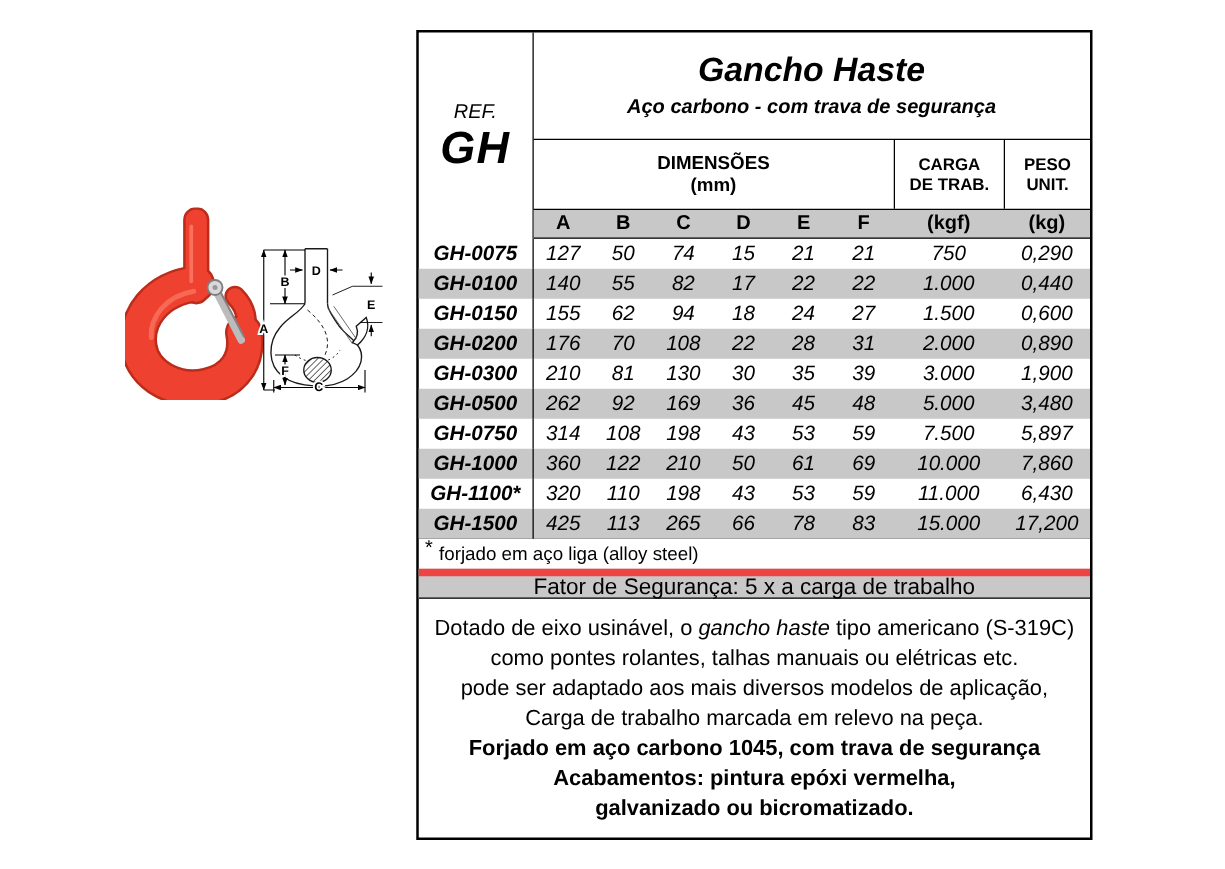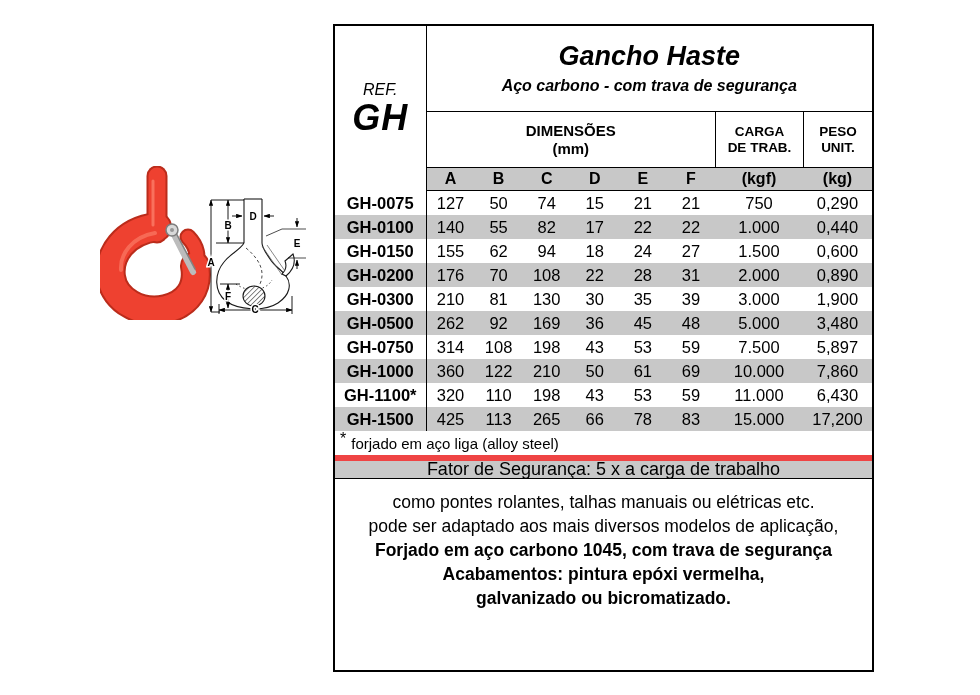--- a/index.html
+++ b/index.html
@@ -34,21 +34,21 @@
   .dims-cell { width:288.5px; flex:none; display:flex; flex-direction:column; align-items:center; justify-content:center;
                font-weight:bold; font-size:15px; line-height:18px; }
   .carga-cell { width:88px; flex:none; border-left:1.5px solid #000; }
   .peso-cell  { width:69px; flex:none; border-left:1.5px solid #000; }
   .carga-cell, .peso-cell { display:flex; flex-direction:column; align-items:center; justify-content:center;
                font-weight:bold; font-size:13.5px; line-height:16px; }
   .subheader { height:23px; flex:none; background:var(--stripe,#c8c8c8); border-bottom:1px solid #000;
                display:grid; grid-template-columns:repeat(6,48.08px) 88px 69px; align-items:center; }
   .subheader .cell { text-align:center; font-weight:bold; font-size:16px; }
 
-  .rows { height:240px; flex:none; border-bottom:1px solid #000; }
+  .rows { height:240px; flex:none; border-bottom:1px solid #000;font-style:italic; }
   .data-row { height:24px; display:grid; grid-template-columns:91.5px repeat(6,48.08px) 88px 69px; align-items:center; }
   .data-row.stripe { background:var(--stripe,#c8c8c8); }
   .data-row .cell { text-align:center; font-size:16.5px; }
   .data-row .model { font-weight:bold; border-right:1.5px solid #000; height:24px; line-height:24px; }
 
   .footnote { height:24px; flex:none; display:flex; align-items:center; padding-left:5px; font-size:15px; }
   .footnote .marker { font-size:16px; position:relative; top:-4px; margin-right:5px; }
   .safety { height:24px; flex:none; background:var(--stripe,#c8c8c8);
             border-top:6px solid #ef4444; border-bottom:1px solid #000;
             display:flex; align-items:center; justify-content:center; font-size:18px; }
@@ -283,21 +283,23 @@
       </div>
 
     <div class="footnote">
       <span class="marker">*</span>
       <span>forjado em aço liga (alloy steel)</span>
     </div>
 
     <div class="safety">Fator de Segurança: 5 x a carga de trabalho</div>
 
     <div class="desc">
+        <div class="desc-line"><span>Dotado de eixo usinável, o </span><span class="it">gancho haste</span><span> tipo americano (S-319C)</span></div>
         <div class="desc-line"><span>como pontes rolantes, talhas manuais ou elétricas etc.</span></div>
         <div class="desc-line"><span>pode ser adaptado aos mais diversos modelos de aplicação,</span></div>
+        <div class="desc-line"><span>Carga de trabalho marcada em relevo na peça.</span></div>
         <div class="desc-line"><span class="bd">Forjado em aço carbono 1045, com trava de segurança</span></div>
         <div class="desc-line"><span class="bd">Acabamentos: pintura epóxi vermelha,</span></div>
         <div class="desc-line"><span class="bd">galvanizado ou bicromatizado.</span></div>
       </div>
 
   </div>
 </div>
 
 </body></html>

